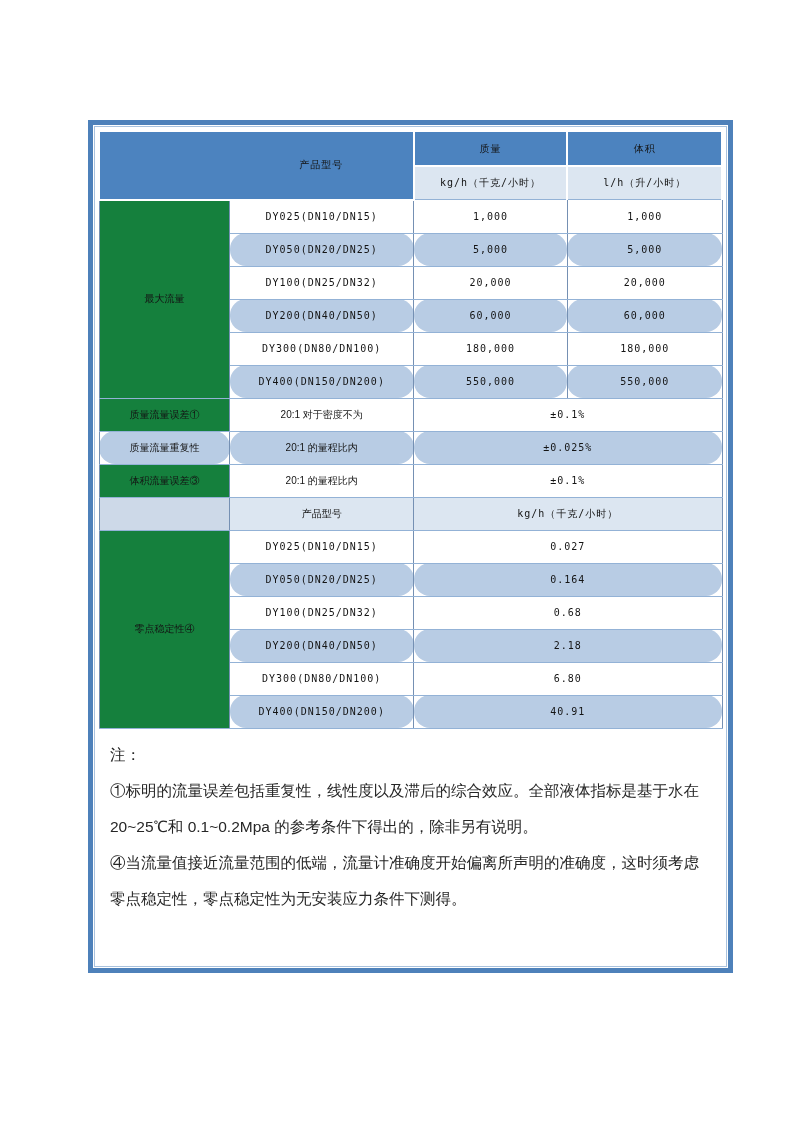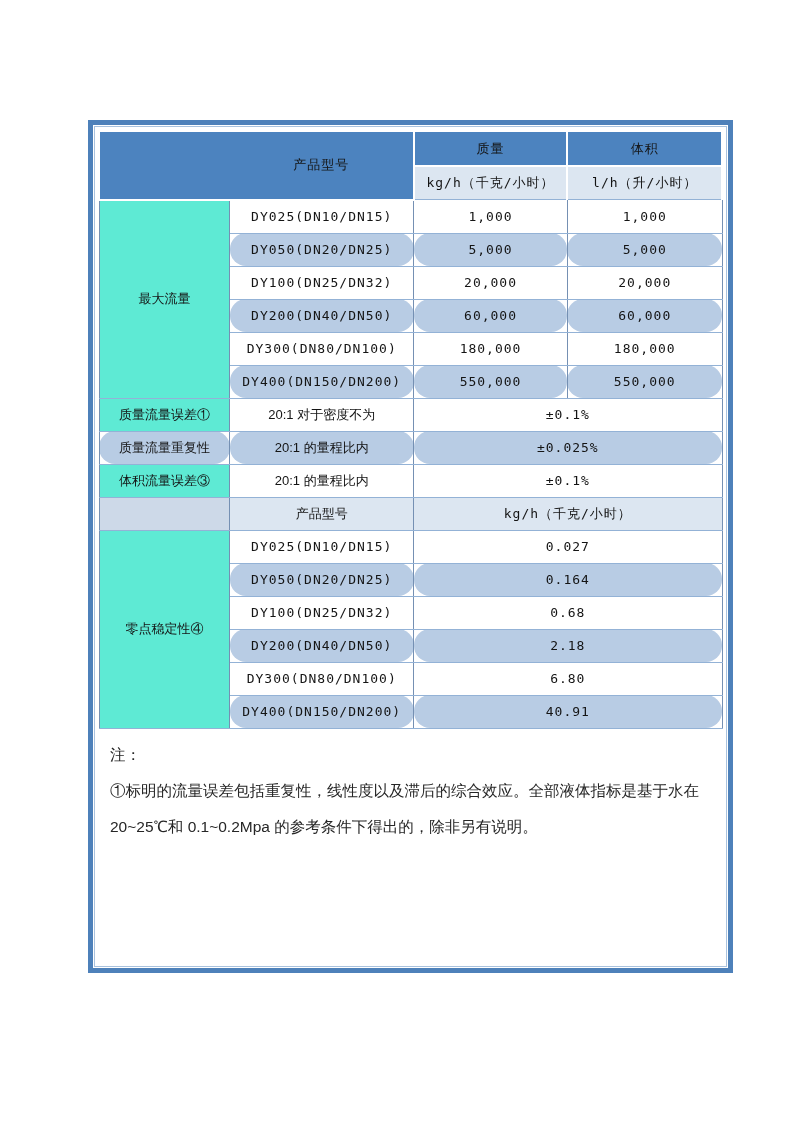--- a/index.html
+++ b/index.html
@@ -31,21 +31,21 @@
   }
   table.spec th, table.spec td {
     border-top:1px solid #93b2d6;
     border-bottom:1px solid #93b2d6;
     border-left:1px solid #7590b3;
     border-right:1px solid #7590b3;
     height:32px;
     padding:0 2px;
     text-align:center;
     vertical-align:middle;
-    font-size:13px;
+    font-size:10px;
     font-weight:normal;
     color:#141414;
     overflow:hidden;
     white-space:nowrap;
   }
   tr.hdr-row-1 th { height:33px; }
   .hd {
     background:#4c83bf;
     color:#ffffff;
     font-weight:bold;
@@ -62,21 +62,21 @@
     color:#15253c;
   }
   .mono {
     font-family:"DejaVu Sans Mono","Liberation Mono",monospace;
     font-size:14.5px;
     letter-spacing:1px;
     margin-left:25px;
   }
   .lbl { font-weight:bold; }
   .alt td, td.alt, th.alt { background:#b8cce4;border-radius:16px; }
-  .white-bg { background:#5eead4;margin-left:7px; }
+  .white-bg { background:#15803d;margin-left:7px; }
   .mid-left { background:#cdd9e8; }
   .mid      { background:#dce6f1; }
   .notes {
     flex:1;
     padding:8px 12px 0 12px;
     font-size:15.5px;
     line-height:36px;
     color:#262626;
     text-align:left;
   }
@@ -186,16 +186,17 @@
         <tr>
           <td class="mono alt">DY400(DN150/DN200)</td>
           <td class="mono alt" colspan="2">40.91</td>
         </tr>
       </tbody>
     </table>
 
     <div class="notes">
       <p>注：</p>
       <p>①标明的流量误差包括重复性，线性度以及滞后的综合效应。全部液体指标是基于水在 20~25℃和 0.1~0.2Mpa 的参考条件下得出的，除非另有说明。</p>
+      <p>④当流量值接近流量范围的低端，流量计准确度开始偏离所声明的准确度，这时须考虑零点稳定性，零点稳定性为无安装应力条件下测得。</p>
     </div>
 
   </div>
 </div>
 
 </body></html>

